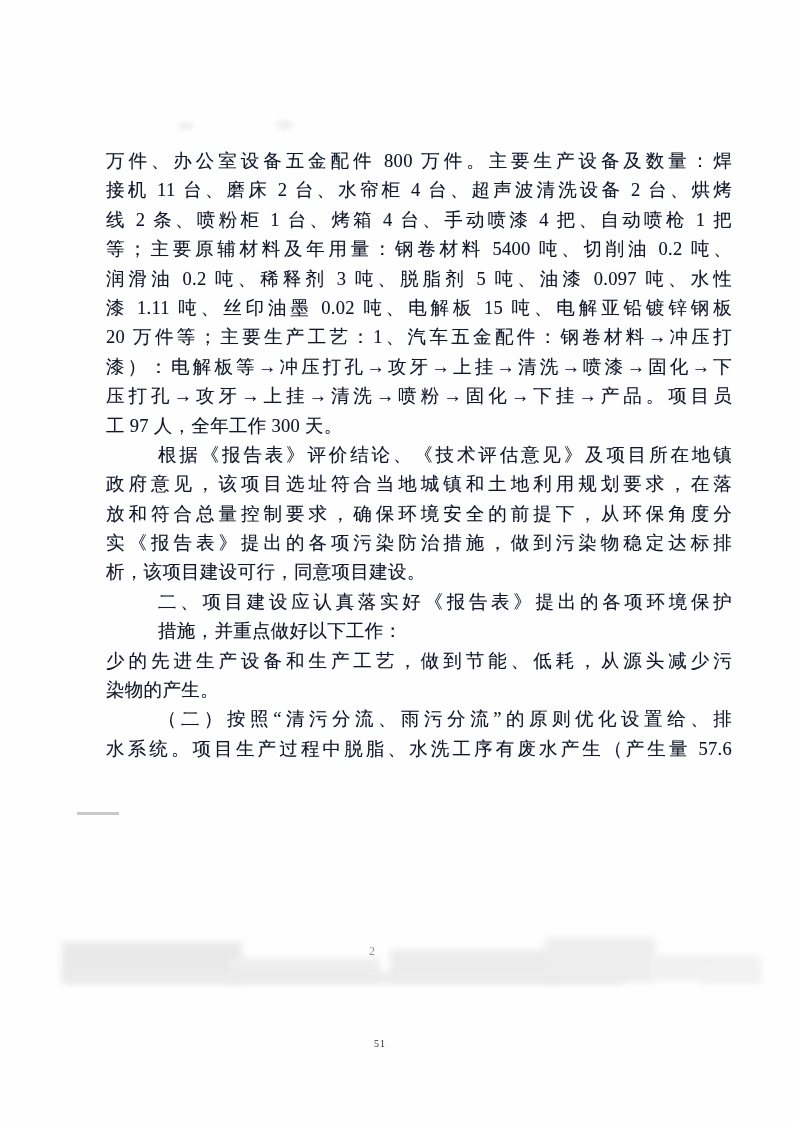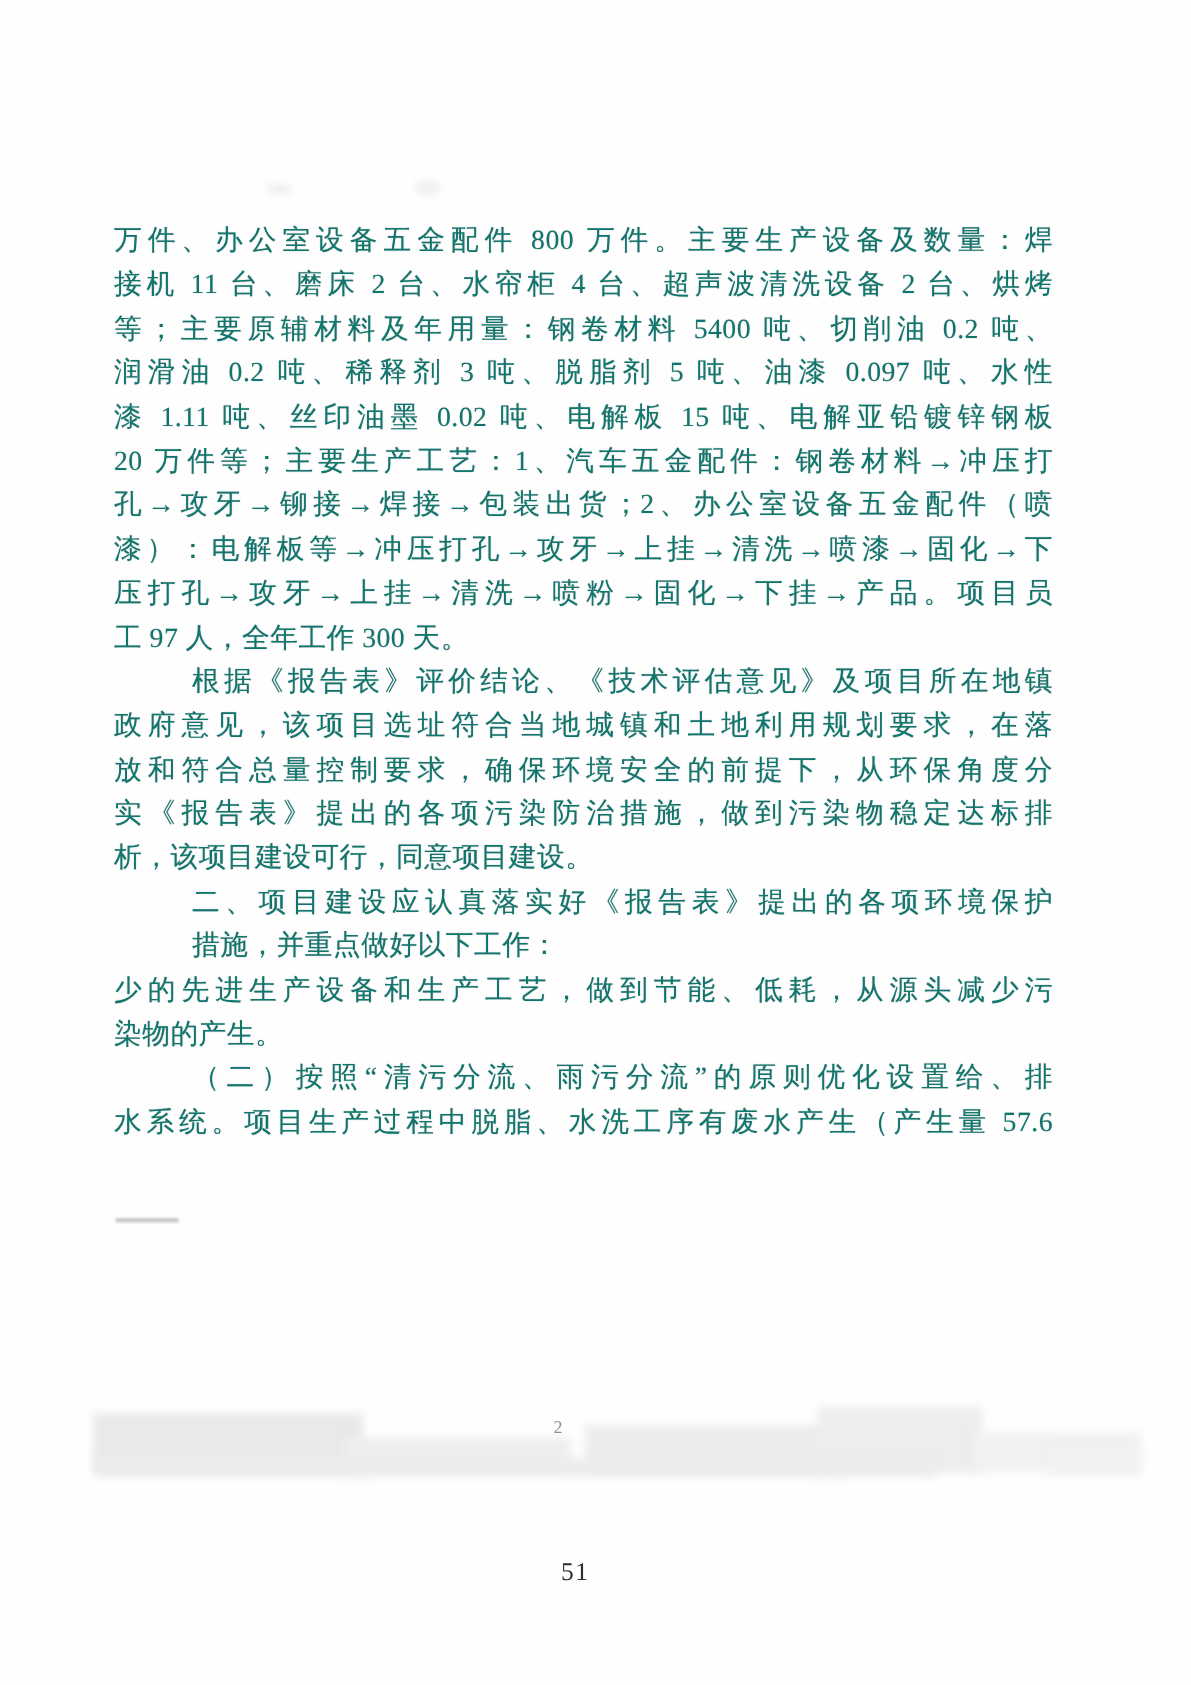--- a/index.html
+++ b/index.html
@@ -9,25 +9,25 @@
     overflow: hidden;
     font-family: "Liberation Serif", "DejaVu Serif", serif;
   }
   .page {
     position: relative;
     width: 794px; height: 1123px;
     background: #fefefe;
   }
   .body-text {
     position: absolute;
-    left: 76px; top: 147px;
+    left: 106px; top: 147px;
     width: 626px;
     font-size: 18.5px;
     line-height: 29.4px;
-    color: #0f766e;
+    color: #0f172a;
     letter-spacing: 0.3px;
     text-shadow: 0 0 0.8px rgba(80,80,80,0.45);
   }
   .line {
     text-align: justify;
     text-align-last: justify;
     white-space: nowrap;
     height: 29.4px;
     overflow: visible;
   }
@@ -58,41 +58,41 @@
   .stray-pagenum {
     position: absolute;
     left: 369px; top: 944px;
     font-size: 12px;
     color: #8d8d8d;
     filter: blur(0.4px);
   }
   .pagenum {
     position: absolute;
     left: 374px; top: 1038px;
-    font-size: 17px;
+    font-size: 10px;
     letter-spacing: 1px;
     color: #2c2c2c;
   }
 </style>
 </head>
 <body>
 
 <div class="page">
 
   <div class="smudge" style="left:178px; top:122px; width:16px; height:8px;"></div>
   <div class="smudge" style="left:276px; top:120px; width:18px; height:10px;"></div>
 
   <div class="body-text">
     <div class="line">万件、办公室设备五金配件 800 万件。主要生产设备及数量：焊</div>
     <div class="line">接机 11 台、磨床 2 台、水帘柜 4 台、超声波清洗设备 2 台、烘烤</div>
+    <div class="line">线 2 条、喷粉柜 1 台、烤箱 4 台、手动喷漆 4 把、自动喷枪 1 把</div>
     <div class="line">等；主要原辅材料及年用量：钢卷材料 5400 吨、切削油 0.2 吨、</div>
     <div class="line">润滑油 0.2 吨、稀释剂 3 吨、脱脂剂 5 吨、油漆 0.097 吨、水性</div>
     <div class="line">漆 1.11 吨、丝印油墨 0.02 吨、电解板 15 吨、电解亚铅镀锌钢板</div>
     <div class="line">20 万件等；主要生产工艺：1、汽车五金配件：钢卷材料→冲压打</div>
-    <div class="line">孔→攻牙→铆接→焊接→包装出货；2、办公室设备五金配件（喷</div>
     <div class="line">漆）：电解板等→冲压打孔→攻牙→上挂→清洗→喷漆→固化→下</div>
     <div class="line">压打孔→攻牙→上挂→清洗→喷粉→固化→下挂→产品。项目员</div>
     <div class="line end">工 97 人，全年工作 300 天。</div>
     <div class="line indent">根据《报告表》评价结论、《技术评估意见》及项目所在地镇</div>
     <div class="line">政府意见，该项目选址符合当地城镇和土地利用规划要求，在落</div>
     <div class="line">放和符合总量控制要求，确保环境安全的前提下，从环保角度分</div>
     <div class="line">实《报告表》提出的各项污染防治措施，做到污染物稳定达标排</div>
     <div class="line end">析，该项目建设可行，同意项目建设。</div>
     <div class="line indent">二、项目建设应认真落实好《报告表》提出的各项环境保护</div>
     <div class="line end indent">措施，并重点做好以下工作：</div>

